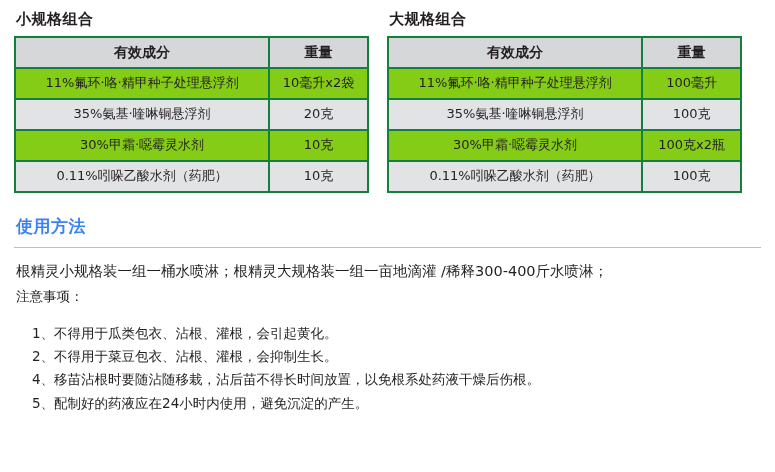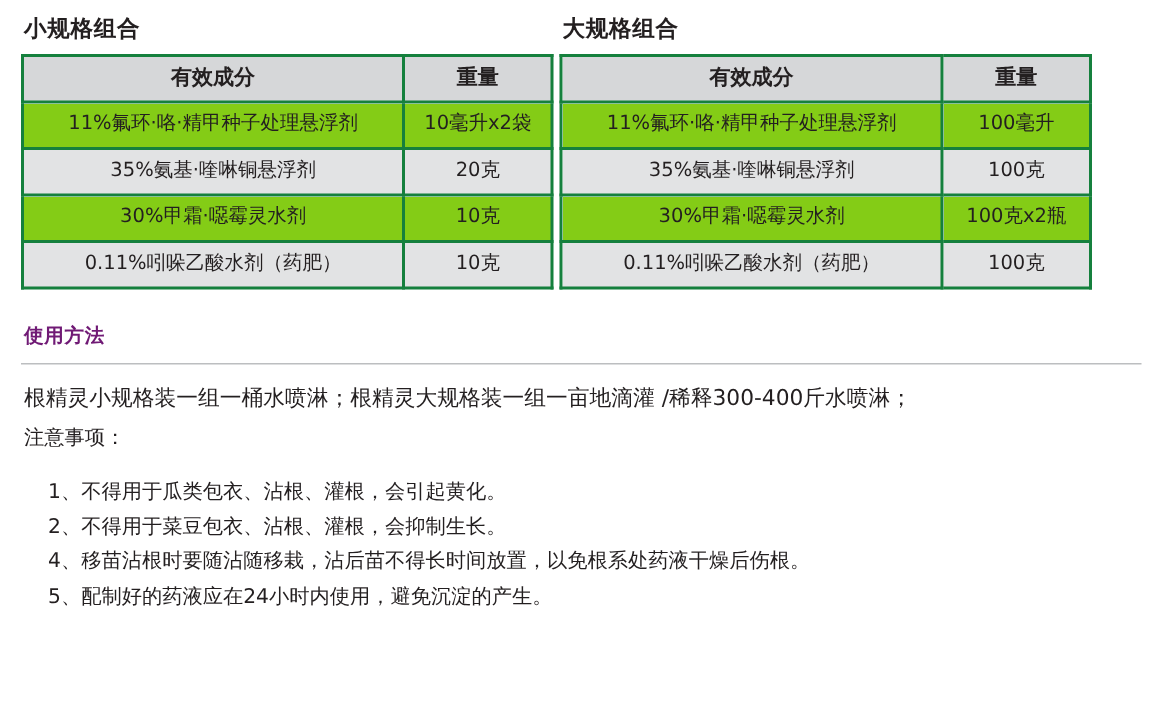--- a/index.html
+++ b/index.html
@@ -16,21 +16,21 @@
   }
   .page {
     position: relative;
     width: 775px;
     height: 472px;
     box-sizing: border-box;
     padding: 10px 14px 0 14px;
   }
   .tables-row {
     display: flex;
-    gap: 4px;
+    gap: 18px;
     align-items: flex-start;
   }
   .table-block {
     width: 355px;
   }
   .table-title {
     font-size: 15px;
     font-weight: bold;
     color: #231f20;
     margin: 0 0 7px 2px;
@@ -62,23 +62,23 @@
   table.spec tr.odd td {
     background: #84cc16;
   }
   table.spec tr.even td {
     background: #e2e3e4;
   }
   table.spec col.name { width: 72%; }
   table.spec col.weight { width: 28%; }
 
   .section-heading {
-    font-size: 13px;
+    font-size: 17px;
     font-weight: bold;
-    color: #701a75;
+    color: #3b82f6;
     margin: 22px 0 9px 2px;
     letter-spacing: 0.5px;
   }
   .rule {
     border: 0;
     border-top: 1px solid #bcbec0;
     margin: 0 0 12px 0;
   }
   .body-para {
     font-size: 14.5px;

